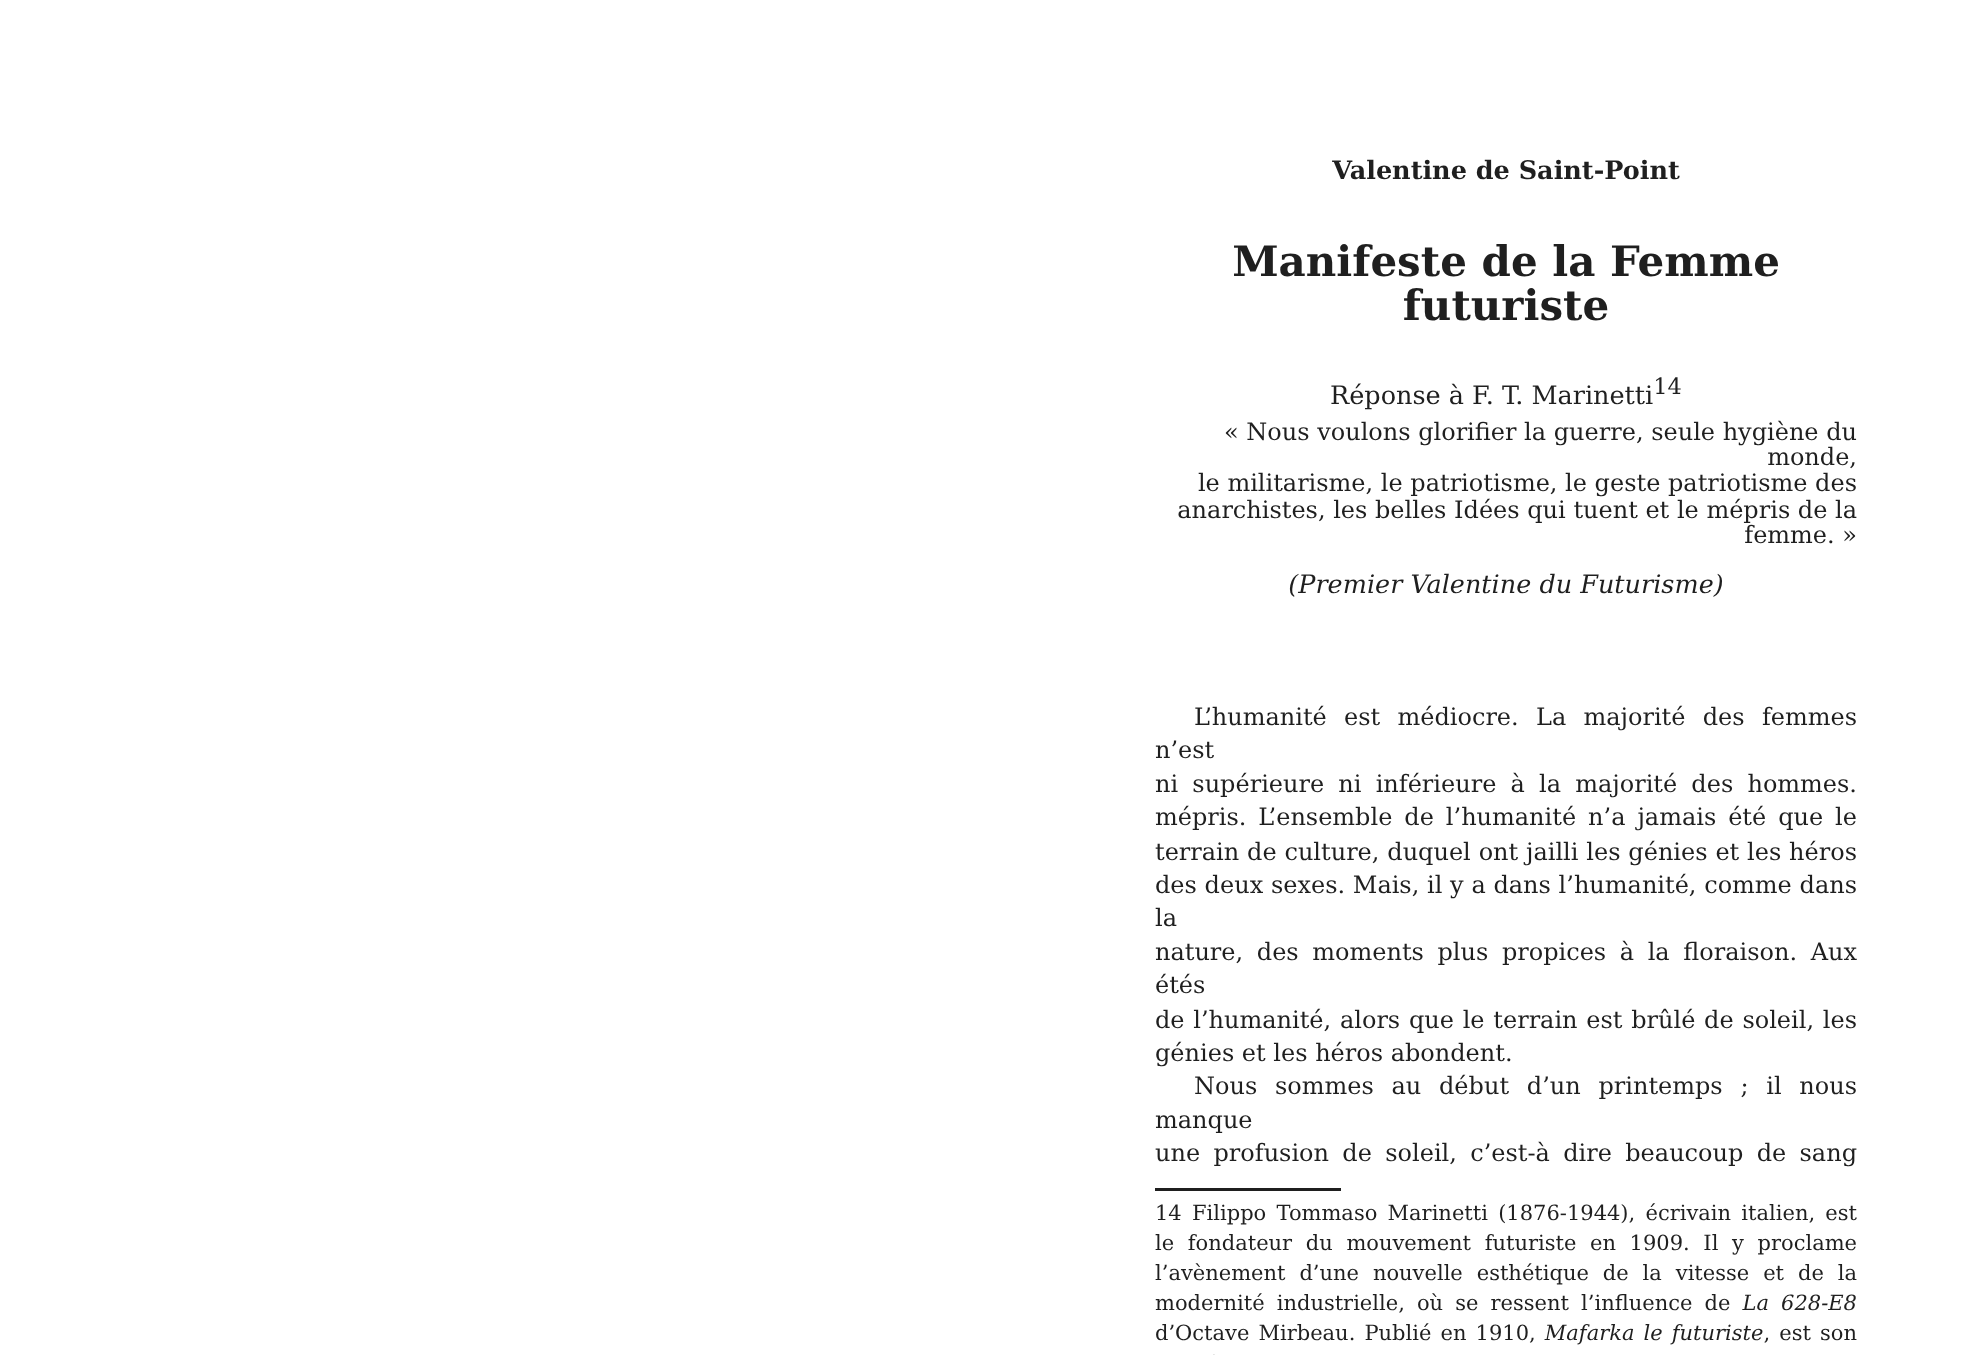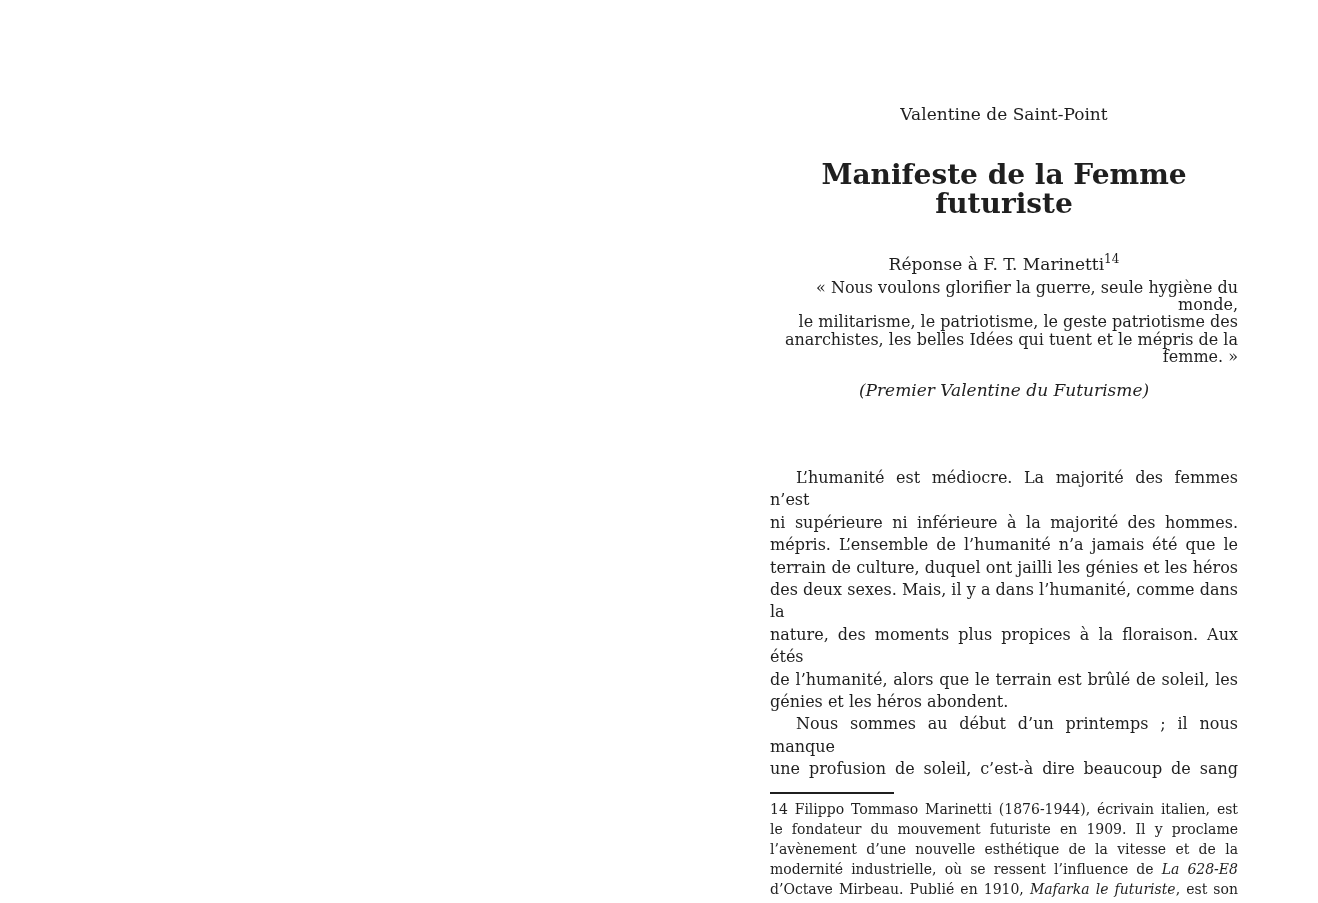--- a/index.html
+++ b/index.html
@@ -20,36 +20,37 @@
     position: absolute;
     left: 770px;
     top: 0;
     width: 468px;
   }
   .author {
     margin-top: 104px;
     text-align: center;
     font-size: 17px;
     line-height: 21px;
+    font-weight: bold;
   }
   .chapter-title {
     margin-top: 35px;
     text-align: center;
     font-size: 28px;
     font-weight: bold;
     line-height: 29px;
   }
   .epigraph-attribution {
     margin-top: 36px;
     text-align: center;
     font-size: 17px;
     line-height: 21px;
   }
   .epigraph-attribution sup {
-    font-size: 12px;
+    font-size: 15px;
     line-height: 0;
   }
   .epigraph-quote {
     margin-top: 4px;
     font-size: 16px;
     line-height: 17.2px;
   }
   .epigraph-quote .line {
     text-align: right;
   }

